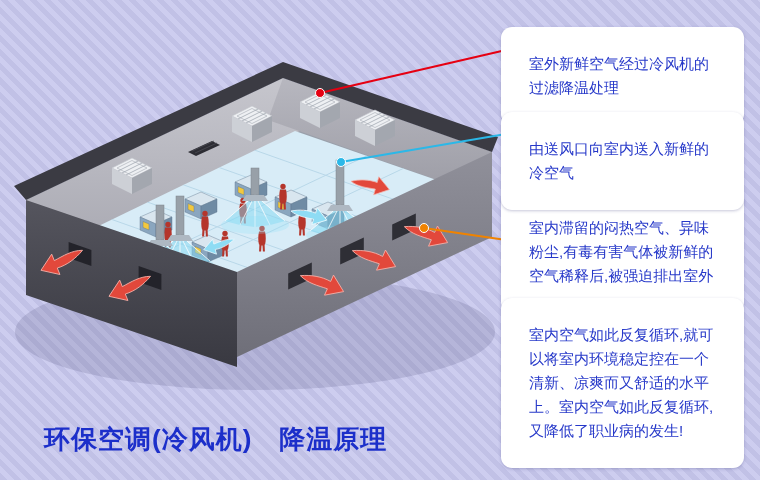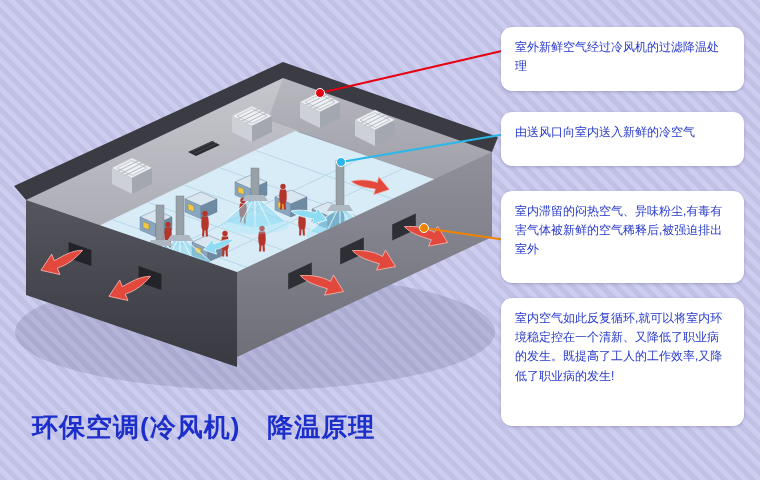--- a/index.html
+++ b/index.html
@@ -4,26 +4,26 @@
 <style>
   html,body{margin:0;padding:0;}
   body{width:760px;height:480px;overflow:hidden;font-family:"Liberation Sans","DejaVu Sans",sans-serif;}
   .stage{position:relative;width:760px;height:480px;
          background:repeating-linear-gradient(45deg,#c1c1e6 0 5px,#cdcdef 5px 10px);}
   .illustration{position:absolute;left:0;top:0;width:520px;height:480px;z-index:1;}
   .connectors{position:absolute;left:0;top:0;z-index:2;pointer-events:none;}
   .callout{position:absolute;left:501px;width:243px;background:#ffffff;border-radius:11px;
            padding:9px 12px;box-sizing:border-box;z-index:3;
            box-shadow:0 1px 3px rgba(70,70,130,.3);}
-  .callout p{margin:2px;color:#2638c9;font-size:12px;line-height:1.6;font-weight:500;}
+  .callout p{margin:16px;color:#2638c9;font-size:15px;line-height:1.6;font-weight:500;}
   #c1{top:27px;min-height:64px}
   #c2{top:112px;min-height:54px}
   #c3{top:191px;min-height:92px}
   #c4{top:298px;min-height:128px}
-  .title{position:absolute;left:28px;top:406px;margin:4px;font-size:26px;font-weight:bold;
+  .title{position:absolute;left:28px;top:406px;margin:16px;font-size:26px;font-weight:bold;
          color:#1c2fca;letter-spacing:1px;z-index:3;white-space:pre;}
 </style>
 </head>
 <body>
 
 <div class="stage">
 
   <div class="illustration">
     <svg width="520" height="480" viewBox="0 0 520 480">
       <defs>
@@ -198,18 +198,18 @@
   <div class="callout" id="c1">
     <p>室外新鲜空气经过冷风机的过滤降温处理</p>
   </div>
   <div class="callout" id="c3">
     <p>室内滞留的闷热空气、异味粉尘,有毒有害气体被新鲜的空气稀释后,被强迫排出室外</p>
   </div>
   <div class="callout" id="c2">
     <p>由送风口向室内送入新鲜的冷空气</p>
   </div>
   <div class="callout" id="c4">
-    <p>室内空气如此反复循环,就可以将室内环境稳定控在一个清新、又降低了职业病的发生。既提高了工人的工作效率,又降低了职业病的发生!</p>
+    <p>室内空气如此反复循环,就可以将室内环境稳定控在一个清新、凉爽而又舒适的水平上。室内空气如此反复循环,又降低了职业病的发生!</p>
   </div>
 
   <h1 class="title">环保空调(冷风机)　降温原理</h1>
 
 </div>
 
 </body></html>

